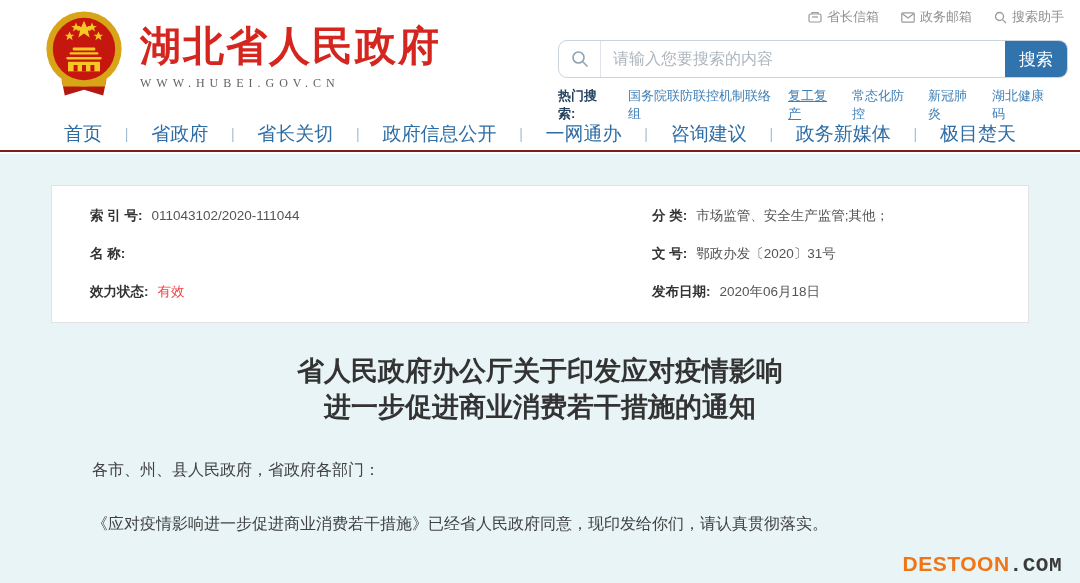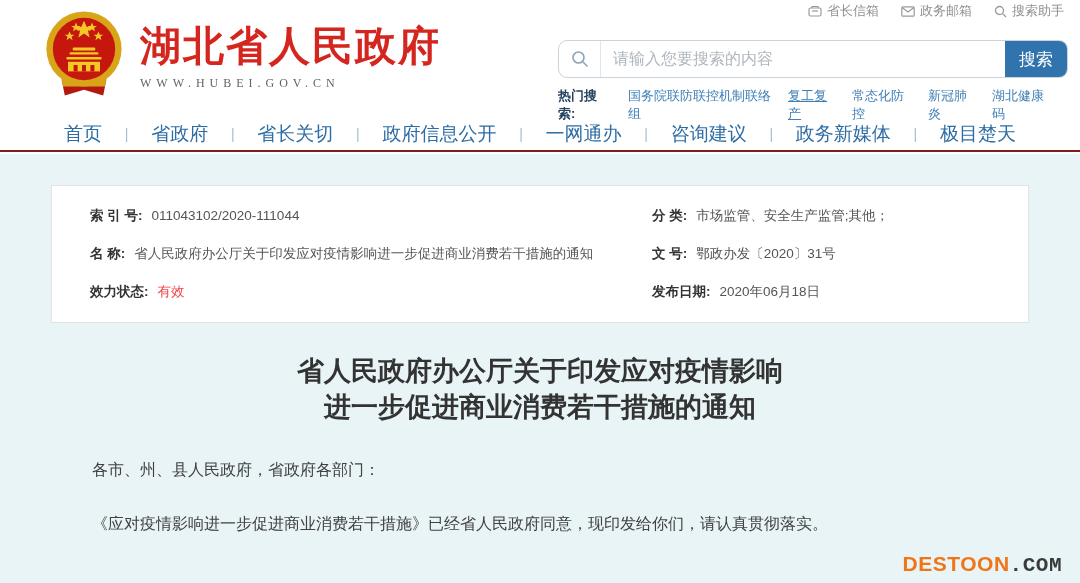--- a/index.html
+++ b/index.html
@@ -19,21 +19,21 @@
   .site-name {
     font-size: 41px; font-weight: bold; color: #d4261e;
     letter-spacing: 2px; line-height: 1.1;
   }
   .site-url {
     font-family: "Liberation Serif", "DejaVu Serif", serif;
     color: #636363; font-size: 12px; letter-spacing: 5px; margin-top: 7px;
   }
 
   .top-links {
-    position: absolute; right: 16px; top: 2px;
+    position: absolute; right: 16px; top: 8px;
     display: flex; gap: 22px; align-items: center;
     color: #8f8f8f; font-size: 13px;
   }
   .top-link { display: flex; align-items: center; gap: 5px; cursor: pointer; }
   .top-link svg { display: block; }
 
   .search-area { position: absolute; left: 558px; top: 40px; width: 510px; }
   .search-box {
     display: flex; height: 38px; background: #fff;
     border: 1px solid #c9d4dc; border-radius: 9px; overflow: hidden;
@@ -213,21 +213,20 @@
         <span class="meta-value">011043102/2020-111044</span>
       </div>
       <div class="meta-cell cell-right">
         <span class="meta-label">分 类:</span>
         <span class="meta-value">市场监管、安全生产监管;其他；</span>
       </div>
     </div>
     <div class="meta-row">
       <div class="meta-cell cell-left">
         <span class="meta-label">名 称:</span>
-        <span class="meta-value">省人民政府办公厅关于印发应对疫情影响进一步促进商业消费若干措施的通知</span>
       </div>
       <div class="meta-cell cell-right">
         <span class="meta-label">文 号:</span>
         <span class="meta-value">鄂政办发〔2020〕31号</span>
       </div>
     </div>
     <div class="meta-row">
       <div class="meta-cell cell-left">
         <span class="meta-label">效力状态:</span>
         <span class="meta-value valid">有效</span>

